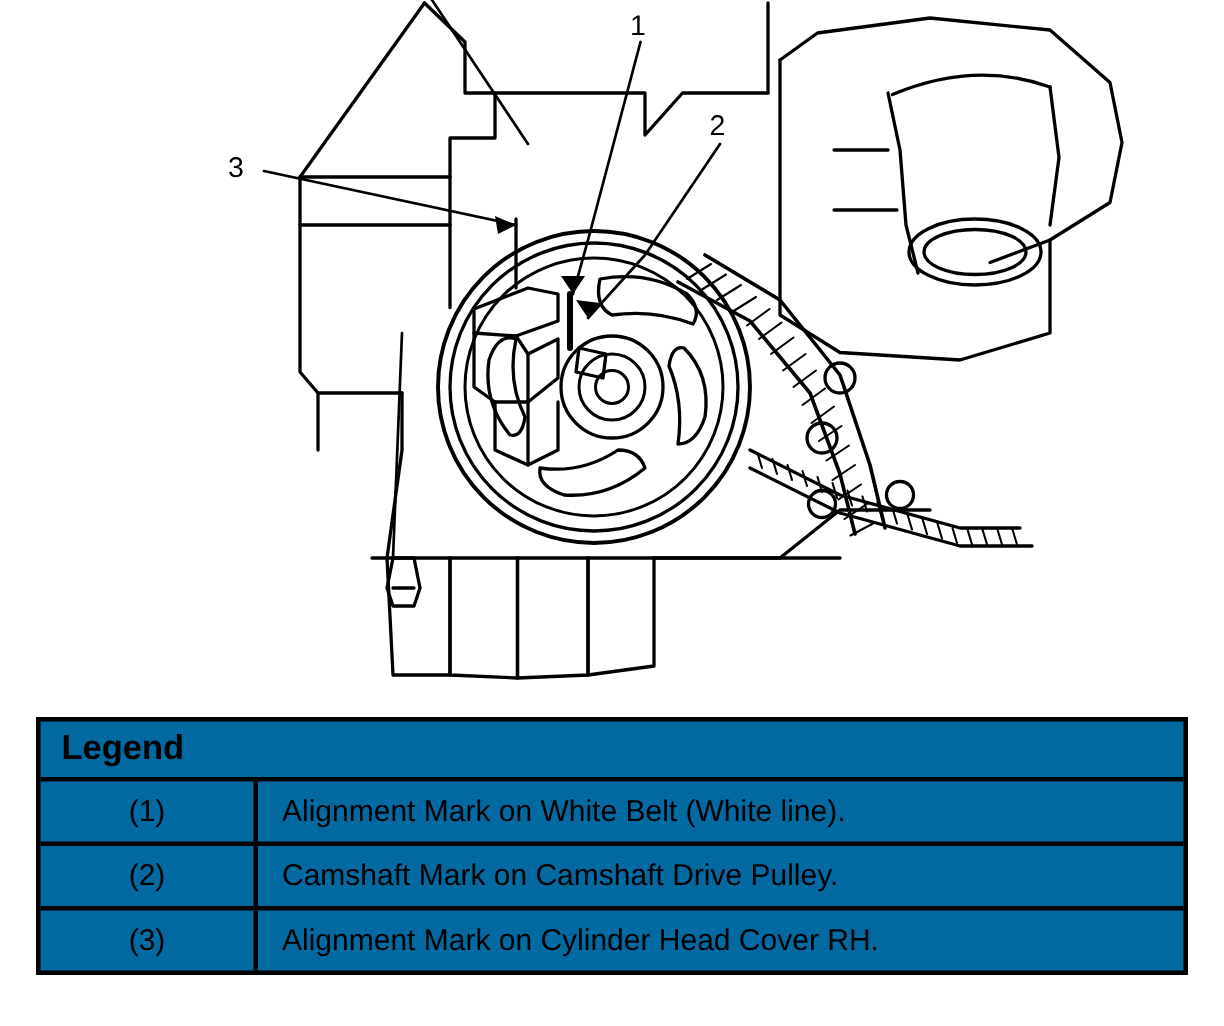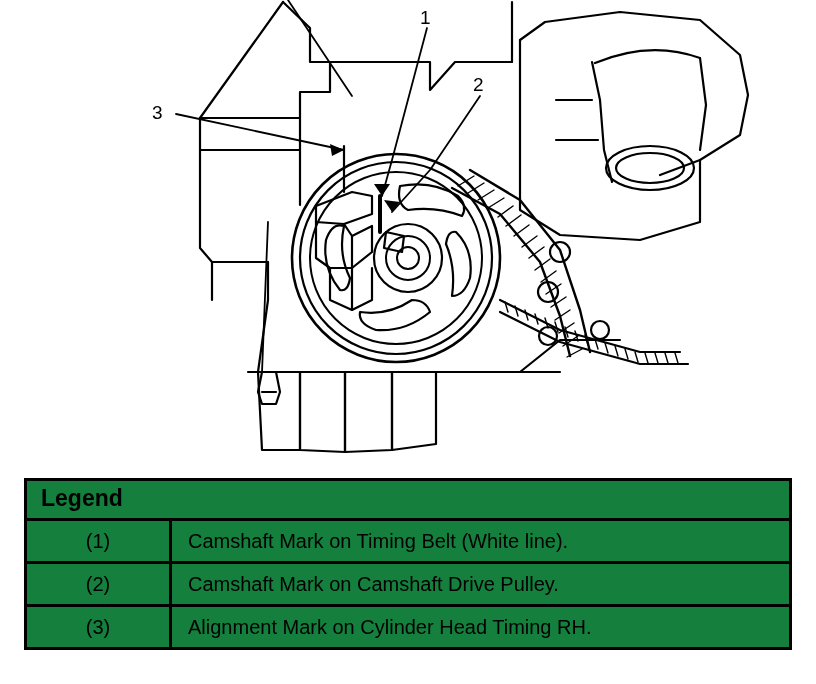--- a/index.html
+++ b/index.html
@@ -39,21 +39,21 @@
   #callout-3 { left: 152px; top: 103px; }
 
   
   #legend {
     position: absolute;
     left: 24px;
     top: 478px;
     width: 762px;
     border: 3px solid #000000;
     border-collapse: collapse;
-    background: #15803d;
+    background: #0369a1;
   }
   #legend table {
     border-collapse: collapse;
     width: 100%;
   }
   #legend .legend-title-row td {
     border: none;
     padding: 4px 0 6px 14px;
     font-size: 23px;
     font-weight: bold;
@@ -209,27 +209,27 @@
   </div>
 
   <div id="legend">
     <table>
       <tbody>
         <tr class="legend-title-row">
           <td colspan="2">Legend</td>
         </tr>
         <tr class="legend-row">
           <td class="num-cell">(1)</td>
-          <td class="desc-cell">Camshaft Mark on Timing Belt (White line).</td>
+          <td class="desc-cell">Alignment Mark on White Belt (White line).</td>
         </tr>
         <tr class="legend-row">
           <td class="num-cell">(2)</td>
           <td class="desc-cell">Camshaft Mark on Camshaft Drive Pulley.</td>
         </tr>
         <tr class="legend-row">
           <td class="num-cell">(3)</td>
-          <td class="desc-cell">Alignment Mark on Cylinder Head Timing RH.</td>
+          <td class="desc-cell">Alignment Mark on Cylinder Head Cover RH.</td>
         </tr>
       </tbody>
     </table>
   </div>
 
 </div>
 
 </body></html>

